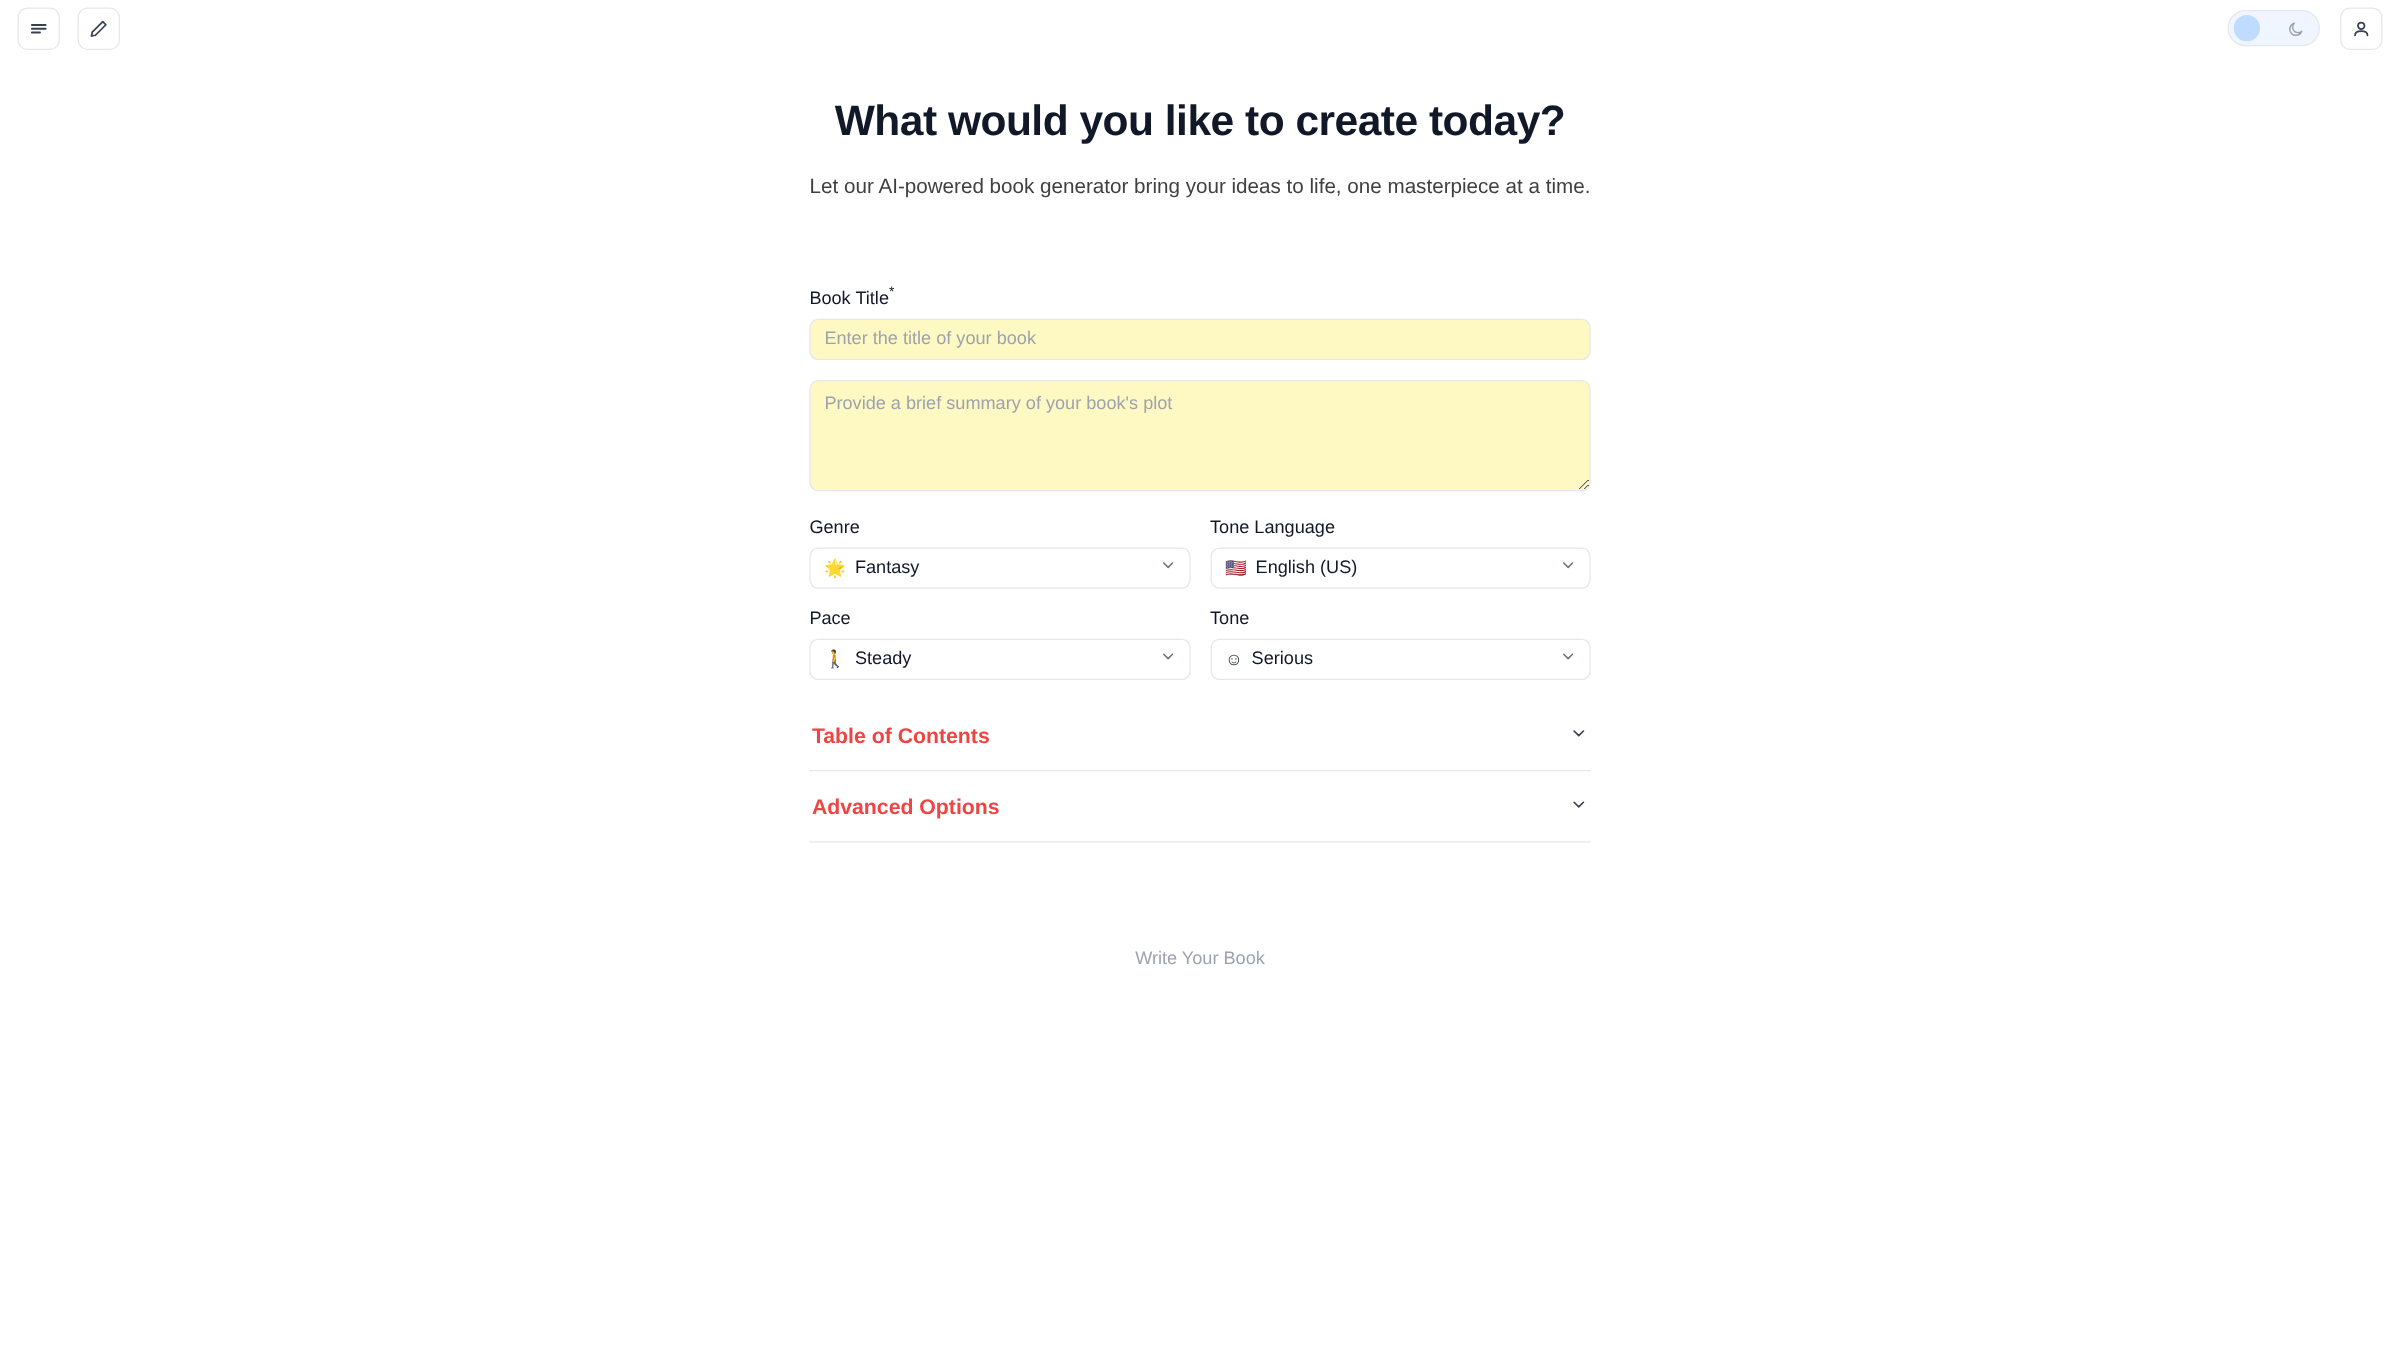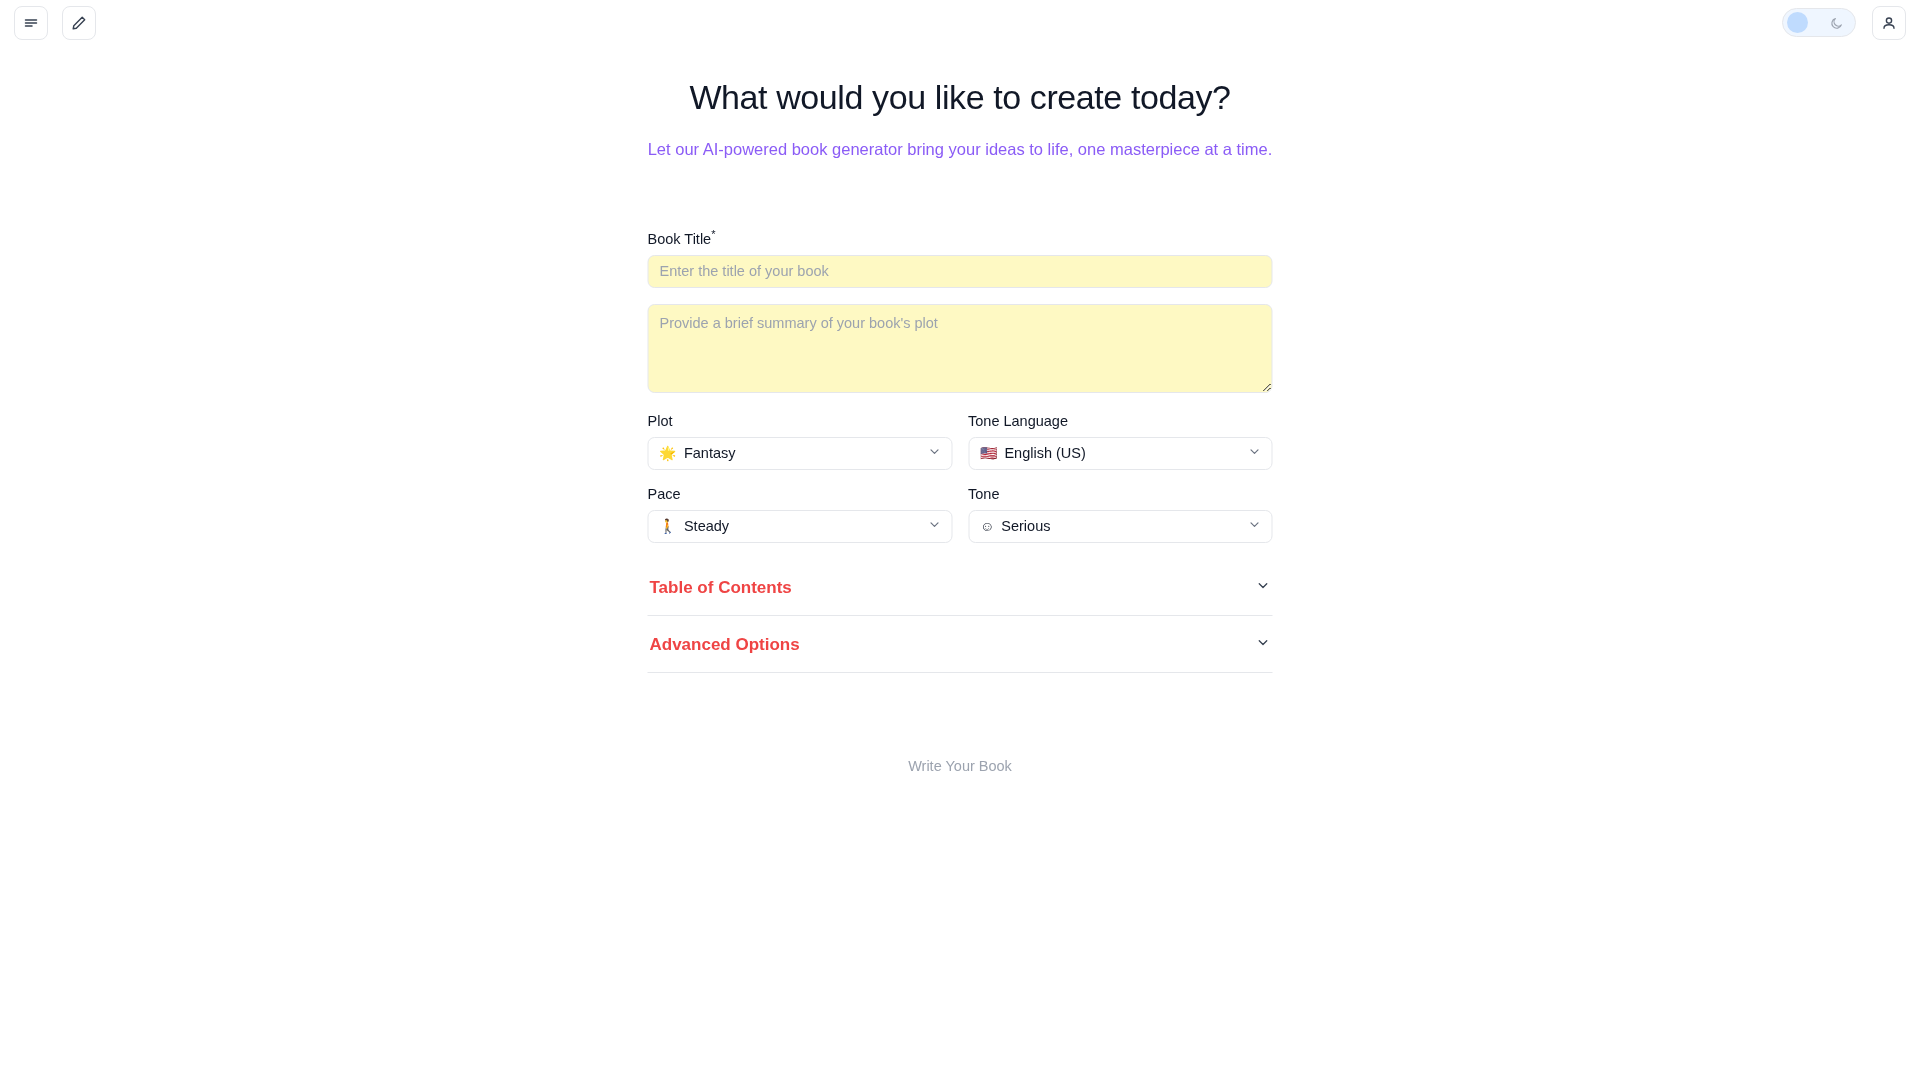--- a/index.html
+++ b/index.html
@@ -57,28 +57,28 @@
 
   
   .hero {
     position: absolute;
     top: 78px; left: 0; right: 0;
     text-align: center;
   }
   .hero h1 {
     margin: 0;
     font-size: 34px;
-    font-weight: 400;
+    font-weight: 700;
     letter-spacing: -0.4px;
     color: #111827;
   }
   .hero p {
     margin: 23px 0 0 0;
     font-size: 16.5px;
-    color: #8b5cf6;
+    color: #404040;
     font-weight: 400;
   }
 
   
   .form {
     position: absolute;
     left: 50%;
     transform: translateX(-50%);
     top: 228px;
     width: 625px;
@@ -229,21 +229,21 @@
     </label>
     <input class="text-input" type="text" placeholder="Enter the title of your book" style="">
   </div>
 
   <div class="field">
     <textarea class="text-input" placeholder="Provide a brief summary of your book's plot" style=""></textarea>
   </div>
 
   <div class="row">
     <div class="col">
-      <label class="label">Plot</label>
+      <label class="label">Genre</label>
       <div class="select">
         <span class="emoji">🌟</span>
         <span>Fantasy</span>
         <span class="chev">
           <svg width="14" height="14" viewBox="0 0 16 16" fill="none" stroke="#6b7280" stroke-width="1.4" stroke-linecap="round" stroke-linejoin="round">
               <path d="M4 6.2l4 4 4-4"></path>
             </svg>
         </span>
       </div>
     </div>

